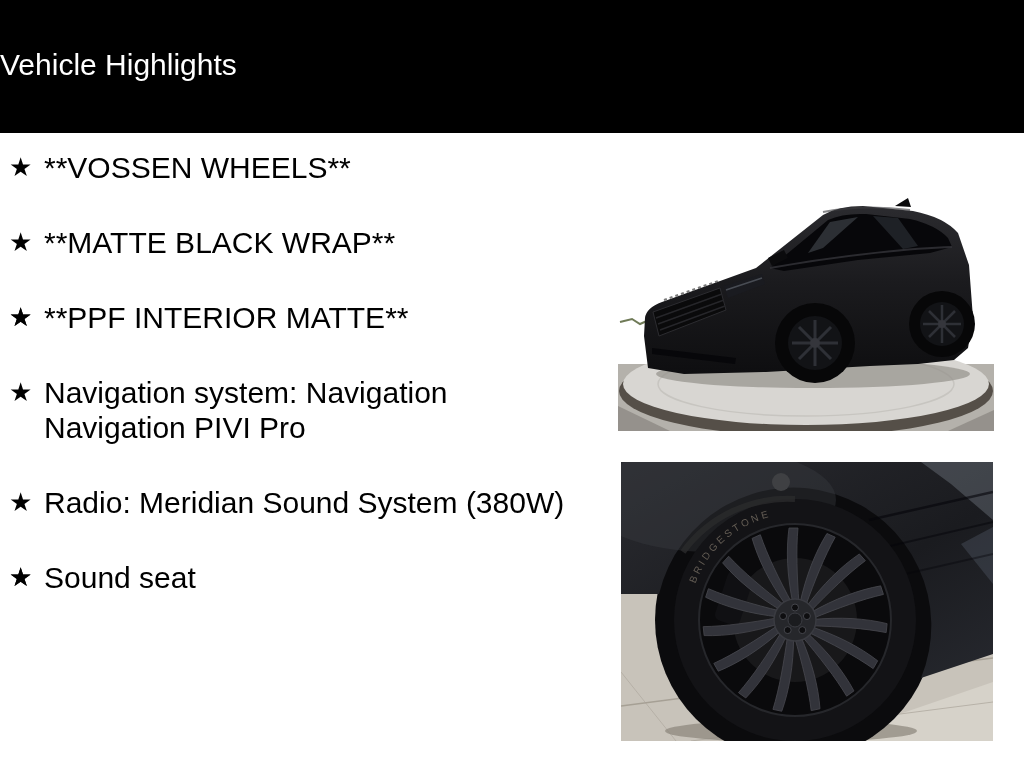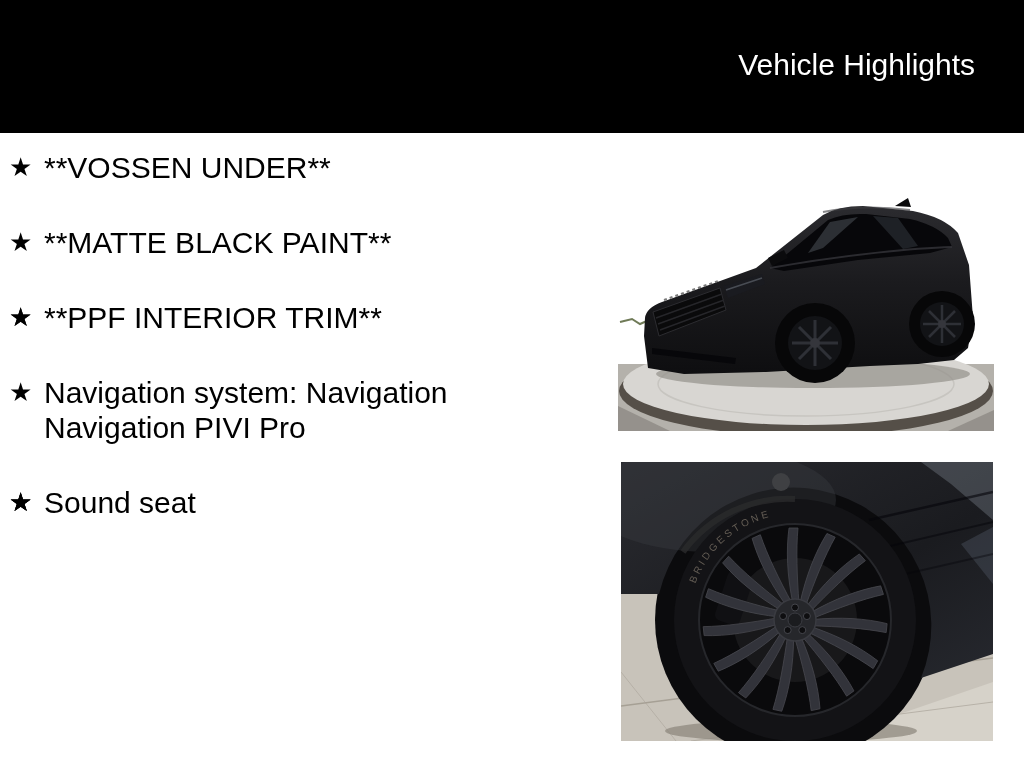--- a/index.html
+++ b/index.html
@@ -1,21 +1,21 @@
 <!DOCTYPE html>
 <html><head>
 <meta charset="utf-8">
 <style>
   html,body{margin:0;padding:0;background:#ffffff;}
   body{width:1024px;height:768px;overflow:hidden;font-family:"Liberation Sans","DejaVu Sans",sans-serif;}
   .slide{position:relative;width:1024px;height:768px;background:#ffffff;}
 
   
   .header{position:absolute;left:0;top:0;width:1024px;height:133px;background:#000000;
-          display:flex;align-items:center;justify-content:flex-end;box-sizing:border-box;padding-right:49px;}
+          display:flex;align-items:center;justify-content:flex-start;box-sizing:border-box;padding-right:49px;}
   .header .title{color:#ffffff;font-size:30px;line-height:30px;position:relative;top:-2px;white-space:nowrap;}
 
   
   ul.highlights{position:absolute;left:0;top:150px;width:578px;margin:0;padding:0;list-style:none;}
   ul.highlights li{position:relative;padding-left:44px;margin:0 0 40px 0;
                    font-size:30px;line-height:35px;color:#000000;}
   ul.highlights .star{position:absolute;left:9px;top:0;font-size:26px;line-height:35px;
                       font-family:"DejaVu Sans",sans-serif;color:#000000;}
 
   
@@ -27,26 +27,26 @@
 </head>
 <body>
 
 <div class="slide">
 
   <div class="header">
     <span class="title">Vehicle Highlights</span>
   </div>
 
   <ul class="highlights">
-    <li><span class="star">★</span><span>**VOSSEN UNDER**</span></li>
-    <li><span class="star">★</span><span>**MATTE BLACK PAINT**</span></li>
+    <li><span class="star">★</span><span>**VOSSEN WHEELS**</span></li>
+    <li><span class="star">★</span><span>**MATTE BLACK WRAP**</span></li>
     <li><span class="star">★</span></li>
-    <li><span class="star">★</span><span>**PPF INTERIOR TRIM**</span></li>
+    <li><span class="star">★</span><span>**PPF INTERIOR MATTE**</span></li>
     <li><span class="star">★</span><span>Navigation system: Navigation Navigation PIVI Pro</span></li>
-    <li><span class="star">★</span></li>
+    <li><span class="star">★</span><span>Radio: Meridian Sound System (380W)</span></li>
     <li><span class="star">★</span></li>
     <li><span class="star">★</span><span>Sound seat</span></li>
   </ul>
 
   <div class="photo photo-exterior" role="img" aria-label="Matte black Range Rover Velar SUV on a showroom turntable, front three-quarter view">
     <svg viewBox="0 0 376 281">
       <defs>
         <linearGradient id="bodyG" x1="0" y1="0" x2="0" y2="1">
           <stop offset="0" stop-color="#2b2b2f"></stop>
             <stop offset="0.45" stop-color="#1b1b1e"></stop>

